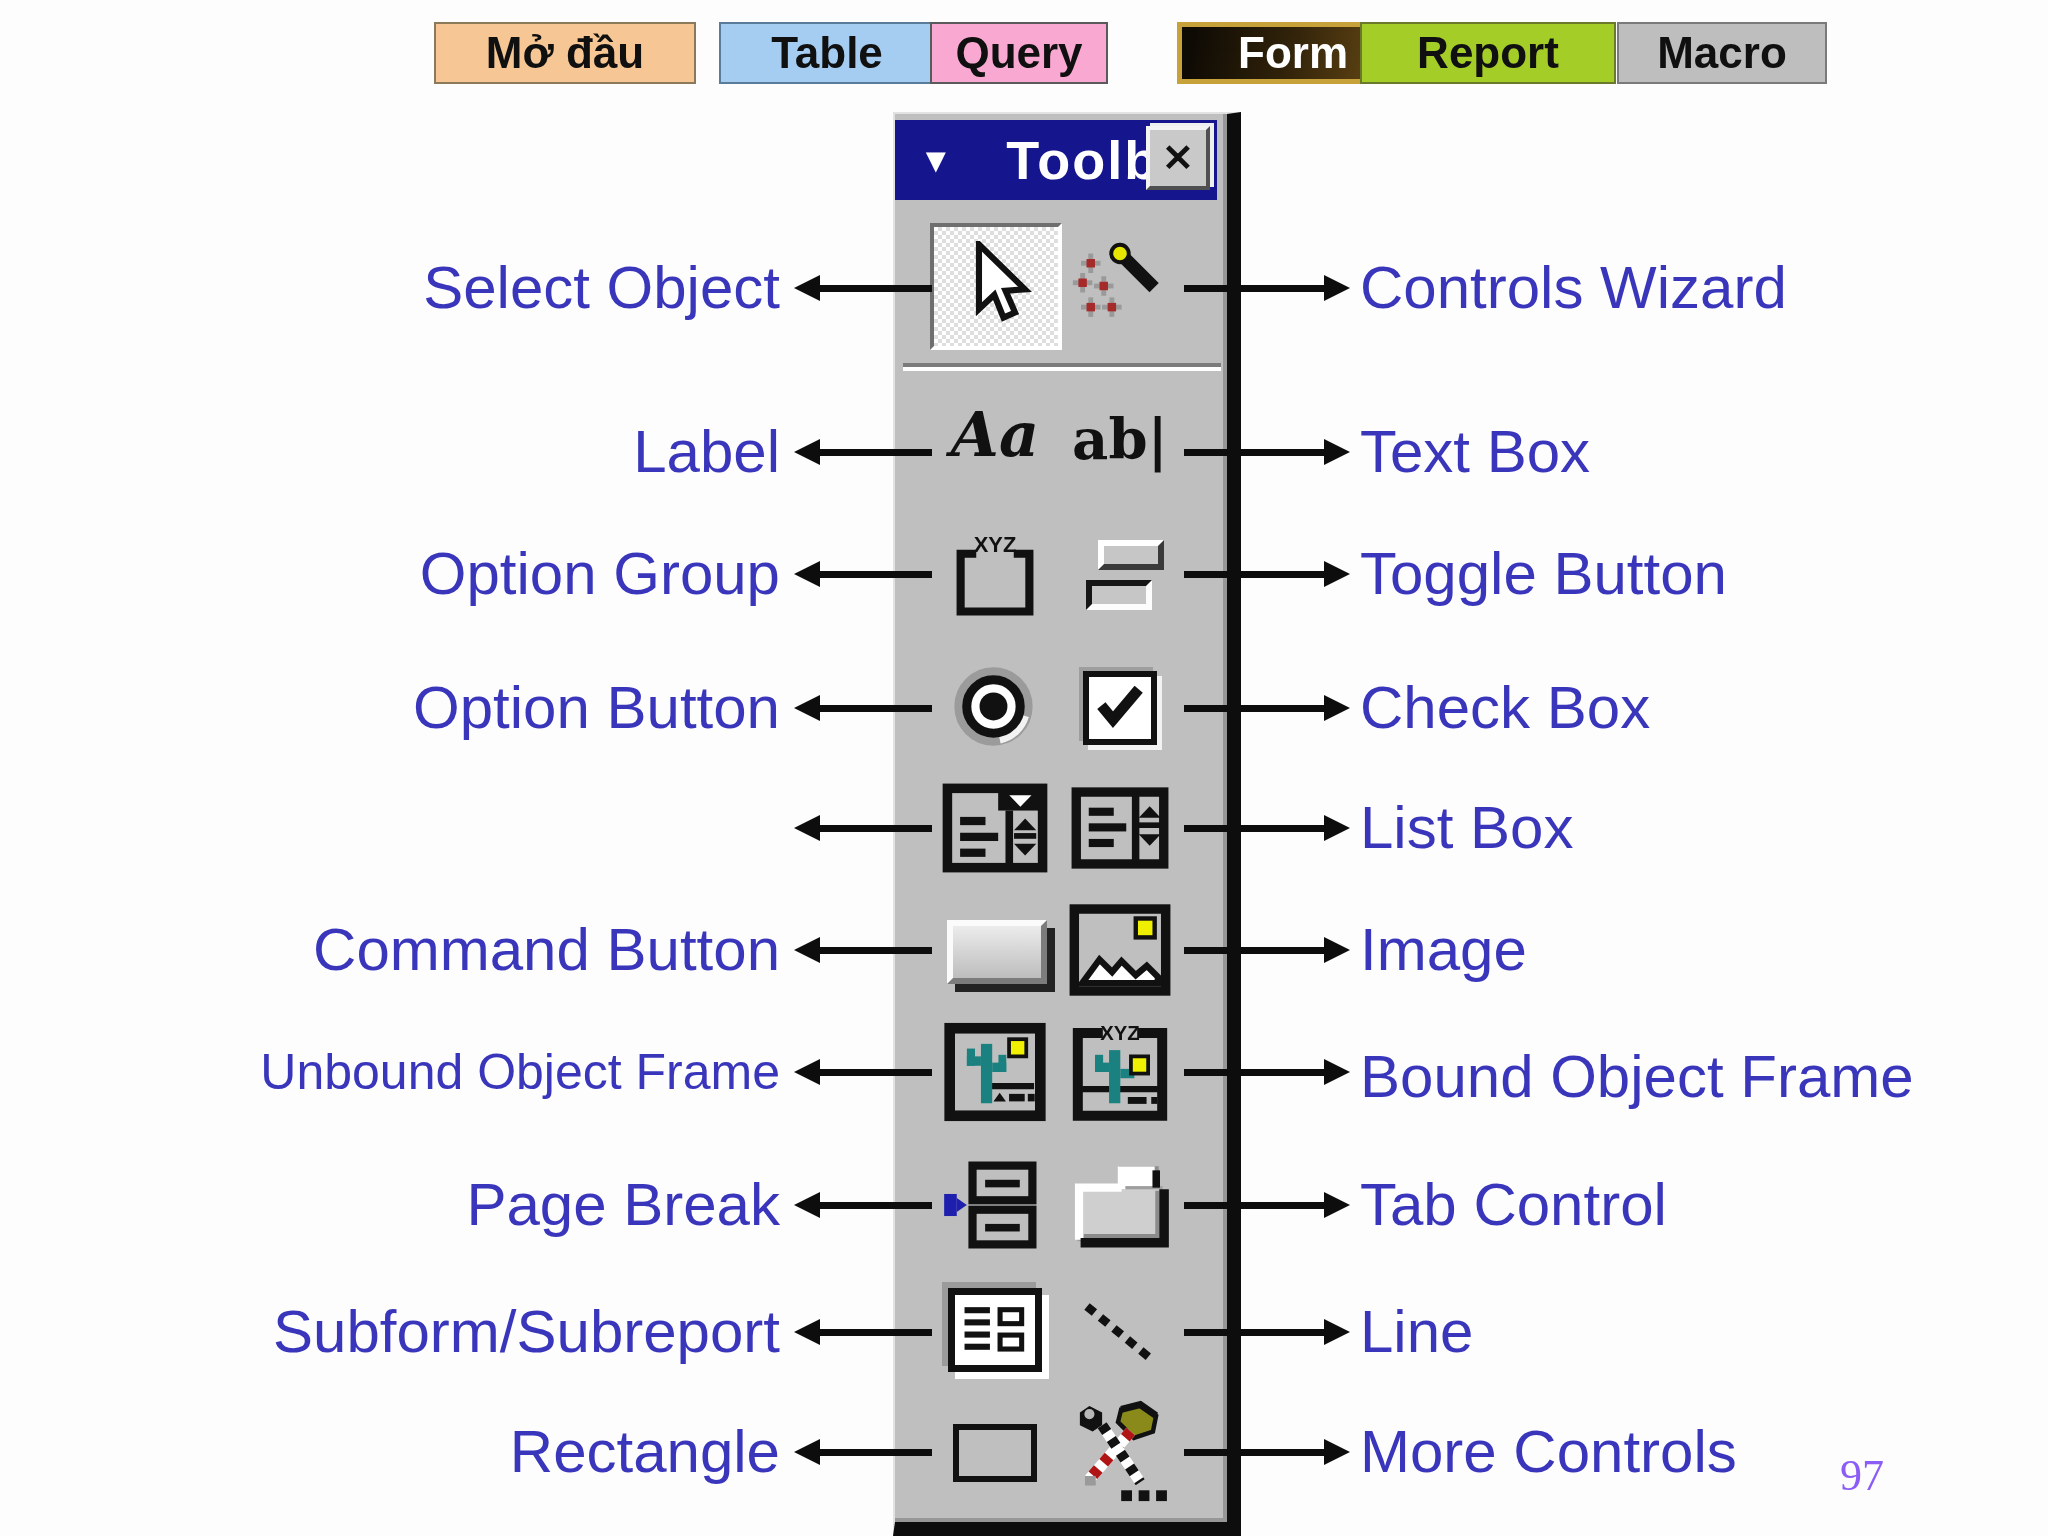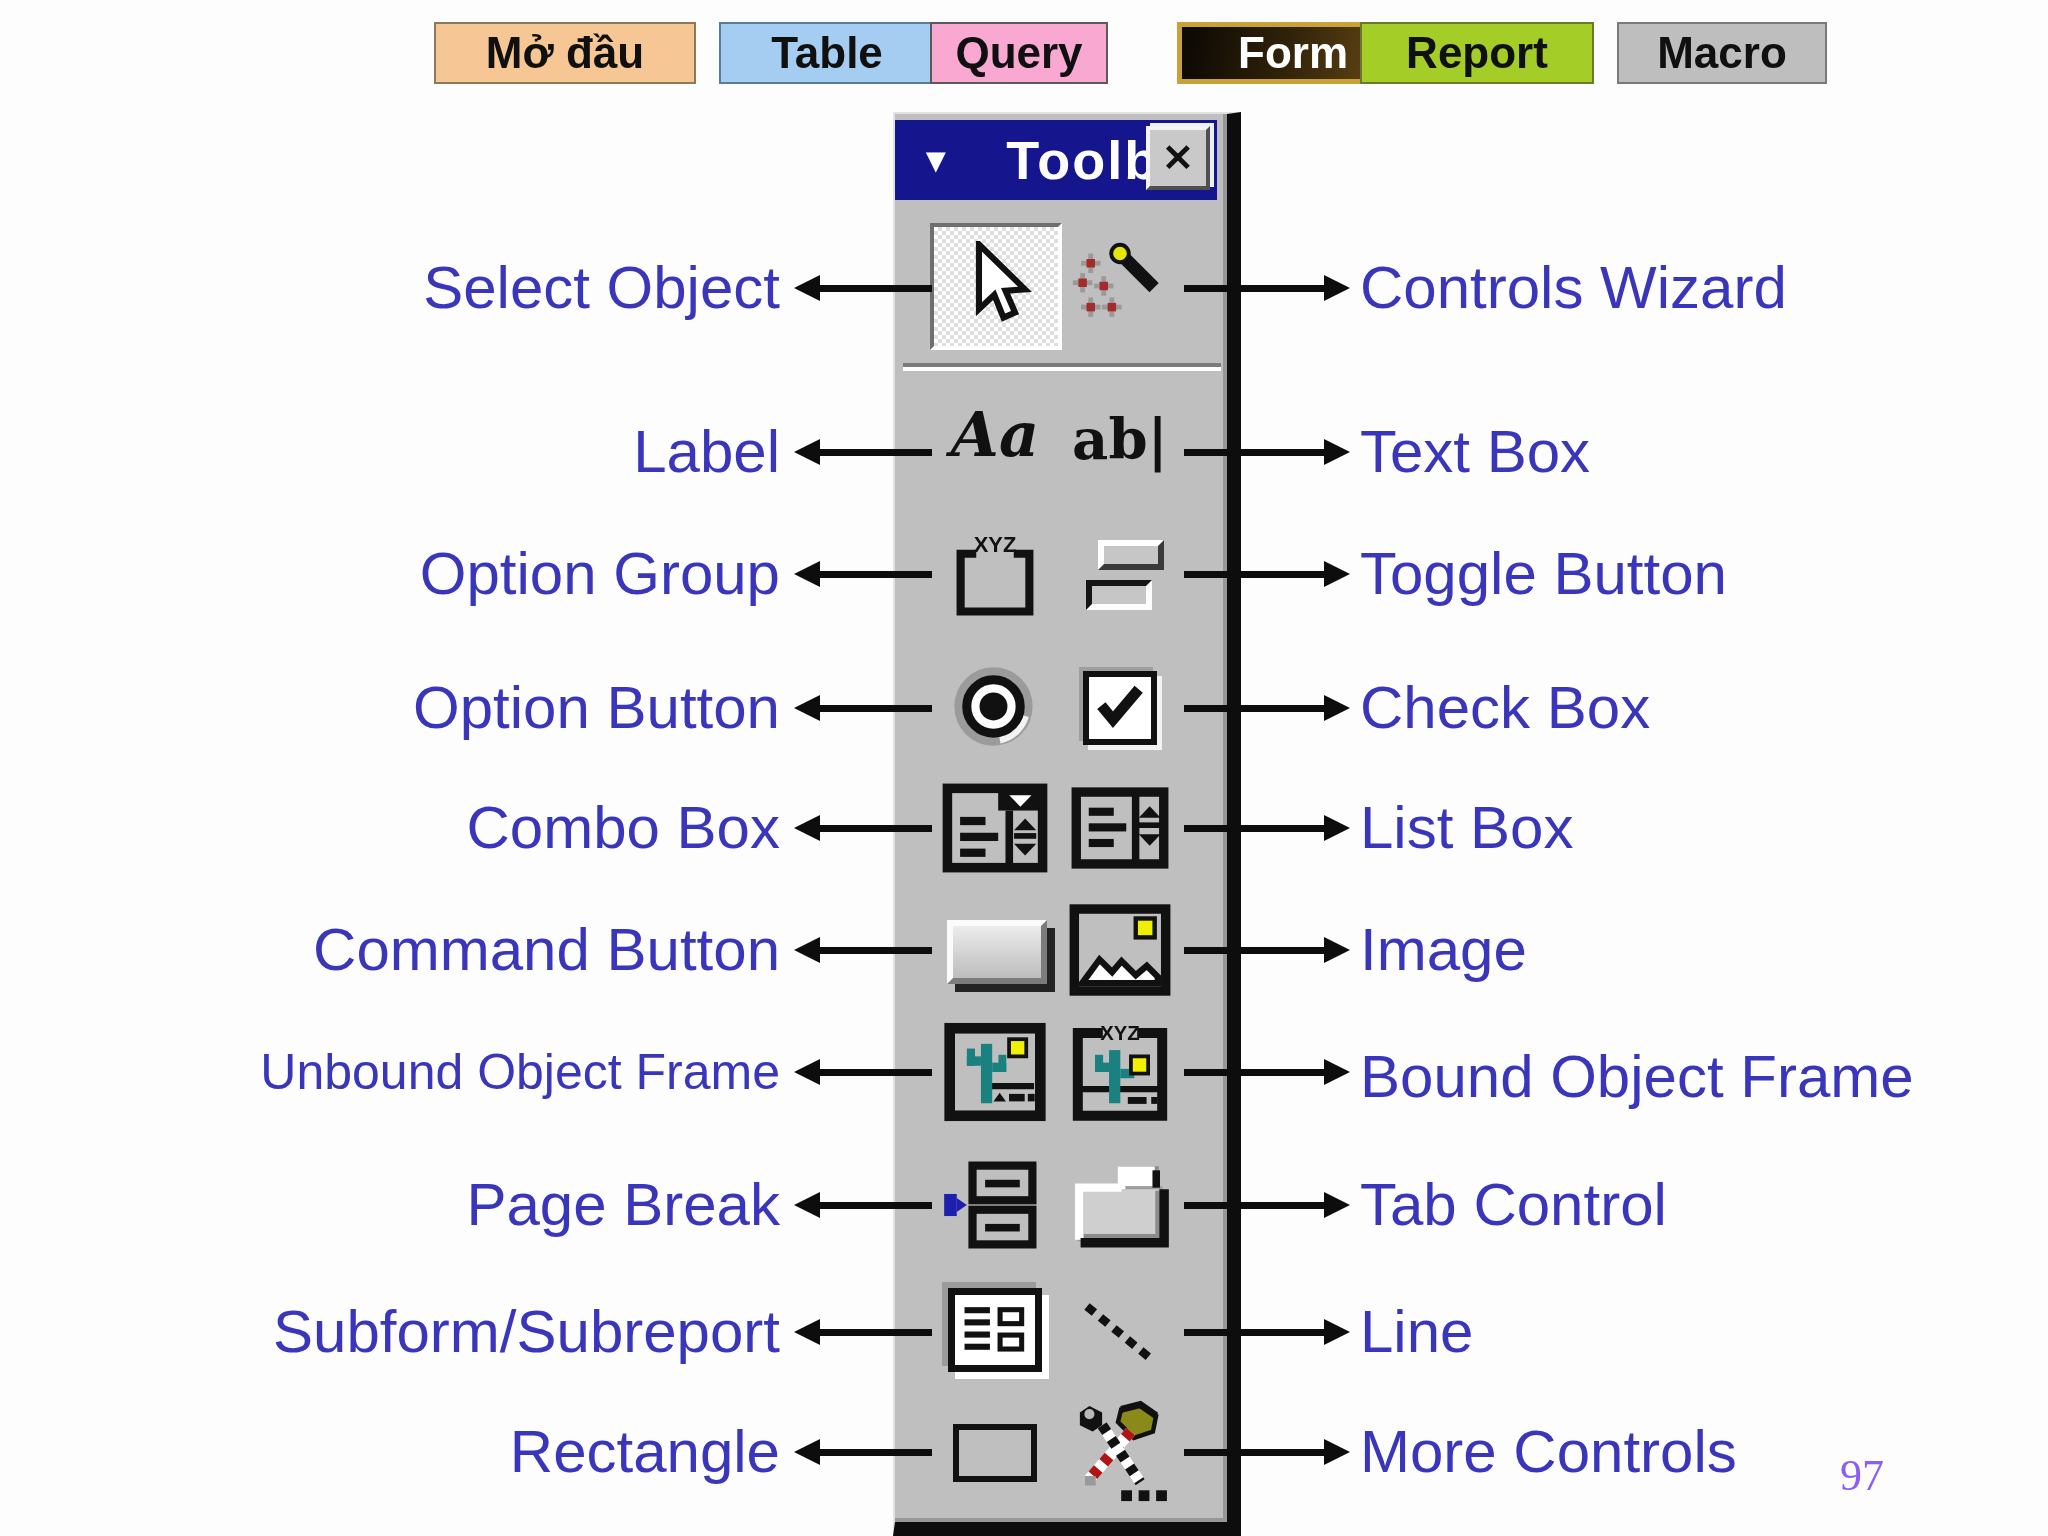--- a/index.html
+++ b/index.html
@@ -8,21 +8,21 @@
 
   
   .tab{position:absolute;top:22px;height:62px;display:flex;align-items:center;justify-content:center;
        font-weight:bold;font-size:44px;color:#101010;border:2px solid #4a4a4a;box-sizing:border-box;}
   #tab0{left:434px;width:262px;background:#F6C794;border-color:#8a7a5a;}
   #tab1{left:719px;width:188px;background:#A5CDF2;border-color:#5b7florb;}
   #tab1{left:719px;width:216px;background:#A5CDF2;border-color:#5b7b9b;}
   #tab2{left:930px;width:178px;background:#F9A9D1;border-color:#5a5a5a;}
   #tab3{left:1177px;width:232px;background:linear-gradient(100deg,#0e0a04 5%,#33240a 50%,#6b4c16 98%);
         border:5px solid #C7A23B;color:#ffffff;}
-  #tab4{left:1360px;width:234px;background:#A4CD28;border-color:#6a7a2a;}
+  #tab4{left:1360px;width:256px;background:#A4CD28;border-color:#6a7a2a;}
   #tab5{left:1617px;width:210px;background:#BEBEBE;border-color:#7a7a7a;}
 
   
   .panel{position:absolute;left:893px;top:112px;width:332px;height:1408px;background:#BFBFBF;
          border-top:2px solid #e2e2e2;border-left:2px solid #e2e2e2;
          border-right:14px solid #0d0d0d;border-bottom:14px solid #0d0d0d;
          box-shadow:inset -4px -4px 0 #979797;}
   .tbar{position:absolute;left:895px;top:120px;width:322px;height:80px;background:#15158E;
         display:flex;align-items:center;color:#fff;}
   .tri{margin-left:24px;font-size:34px;line-height:1;color:#fff;}
@@ -255,21 +255,20 @@
     <line x1="12" y1="9" x2="24" y2="27" stroke="#111111" stroke-width="3.4" stroke-dasharray="2.6 2.6"></line>
     <rect x="18" y="29.5" width="3.4" height="3.4" fill="#111"></rect>
     <rect x="23.5" y="29.5" width="3.4" height="3.4" fill="#111"></rect>
     <rect x="29" y="29.5" width="3.4" height="3.4" fill="#111"></rect>
   </svg>
 
   <div class="lbl lbl-l" style="top:253px">Select Object</div>
   <div class="lbl lbl-l" style="top:417px">Label</div>
   <div class="lbl lbl-l" style="top:539px">Option Group</div>
   <div class="lbl lbl-l" style="top:673px">Option Button</div>
-  <div class="lbl lbl-l" style="top:793px">Combo Box</div>
   <div class="lbl lbl-l" style="top:915px">Command Button</div>
   <div class="lbl lbl-l small" style="top:1042px">Unbound Object Frame</div>
   <div class="lbl lbl-l" style="top:1170px">Page Break</div>
   <div class="lbl lbl-l" style="top:1297px">Subform/Subreport</div>
   <div class="lbl lbl-l" style="top:1417px">Rectangle</div>
 
   <div class="lbl lbl-r" style="top:253px">Controls Wizard</div>
   <div class="lbl lbl-r" style="top:417px">Text Box</div>
   <div class="lbl lbl-r" style="top:539px">Toggle Button</div>
   <div class="lbl lbl-r" style="top:673px">Check Box</div>

